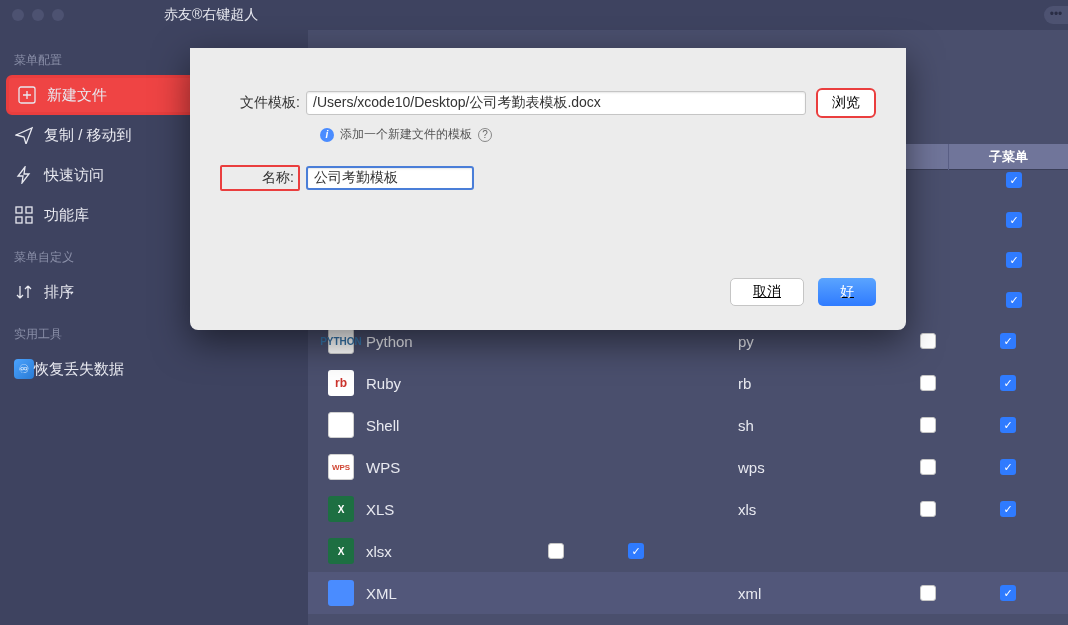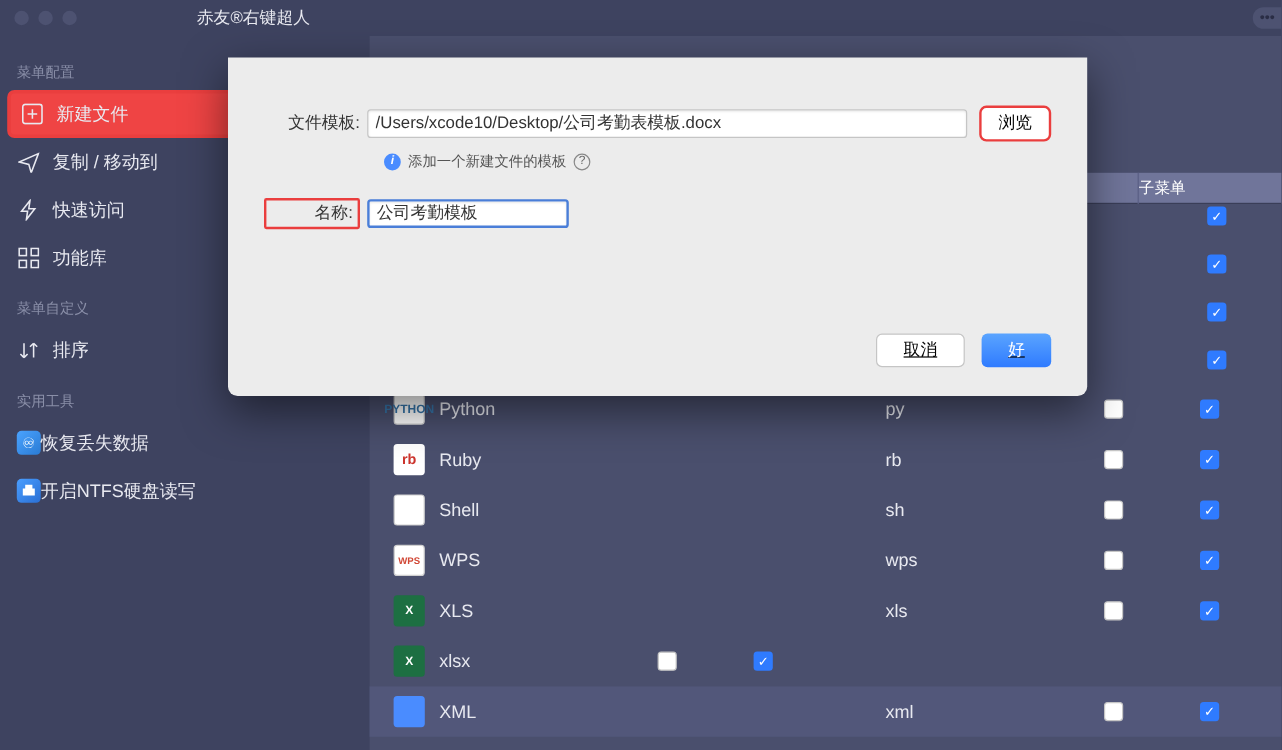--- a/index.html
+++ b/index.html
@@ -19,21 +19,21 @@
     .sidebar-item .sb-icon { width: 20px; height: 20px; margin-right: 10px; display: inline-flex; align-items: center; justify-content: center; }
     .sidebar-item.highlighted { border: 3px solid #ea3e3e; border-radius: 6px; margin: 0 6px; padding: 7px 8px; }
     .sidebar-item.selected { background: #ef4444; }
     .sidebar-item .chevron { margin-left: auto; color: #9da2b8; }
     .recover-icon { width: 20px; height: 20px; background: linear-gradient(135deg, #4aa3ff, #2a7bd4); border-radius: 4px; display: inline-flex; align-items: center; justify-content: center; color: #fff; font-size: 12px; }
     .ntfs-icon { width: 20px; height: 20px; background: linear-gradient(135deg, #4a9eff, #2a6fd4); border-radius: 4px; display: inline-flex; align-items: center; justify-content: center; }
     
     
     .main { margin-left: 308px; background: #4a4f6d; height: 595px; }
     .table-header { background: #70759a; height: 26px; display: flex; align-items: center; color: #fff; font-size: 13px; border-bottom: 1px solid #3a3e58; }
-    .table-header .col-sub { margin-left: auto; width: 120px; text-align: left; border-left: 1px solid #5a5f85; padding: 4px 0; }
+    .table-header .col-sub { margin-left: auto; width: 120px; text-align: center; border-left: 1px solid #5a5f85; padding: 4px 0; font-weight: bold; }
     
     .file-row { display: flex; align-items: center; padding: 8px 20px; color: #e8e9f0; font-size: 15px; border-bottom: 0; }
     .file-row.alt { background: #52577a; }
     .file-icon { width: 26px; height: 26px; margin-right: 12px; border-radius: 3px; display: inline-flex; align-items: center; justify-content: center; font-size: 10px; font-weight: bold; color: #fff; }
     .file-name { flex: 1; }
     .file-ext { width: 150px; }
     .checkbox-col { width: 80px; display: flex; justify-content: center; }
     .checkbox-sub { width: 80px; display: flex; justify-content: center; }
     
     .chk { width: 16px; height: 16px; border-radius: 3px; display: inline-block; }
@@ -132,28 +132,20 @@
     <span class="chevron">›</span>
   </div>
 
   <div class="section-label">实用工具</div>
 
   <div class="sidebar-item">
     <span class="recover-icon">♾</span>
     <span>恢复丢失数据</span>
   </div>
 
-  <div class="sidebar-item">
-    <span class="ntfs-icon">
-      <svg width="14" height="14" viewBox="0 0 14 14" fill="#fff">
-          <path d="M2 5h10v6H2z M4 2h6v3H4z"></path>
-        </svg>
-    </span>
-    <span>开启NTFS硬盘读写</span>
-  </div>
 </div>
 
 <div class="main">
   <div style="height:114px;"></div>
   <div class="table-header">
     <div style="flex:1"></div>
     <div class="col-sub">子菜单</div>
   </div>
   <div style="height:150px; background:#4a4f6d;">
     

